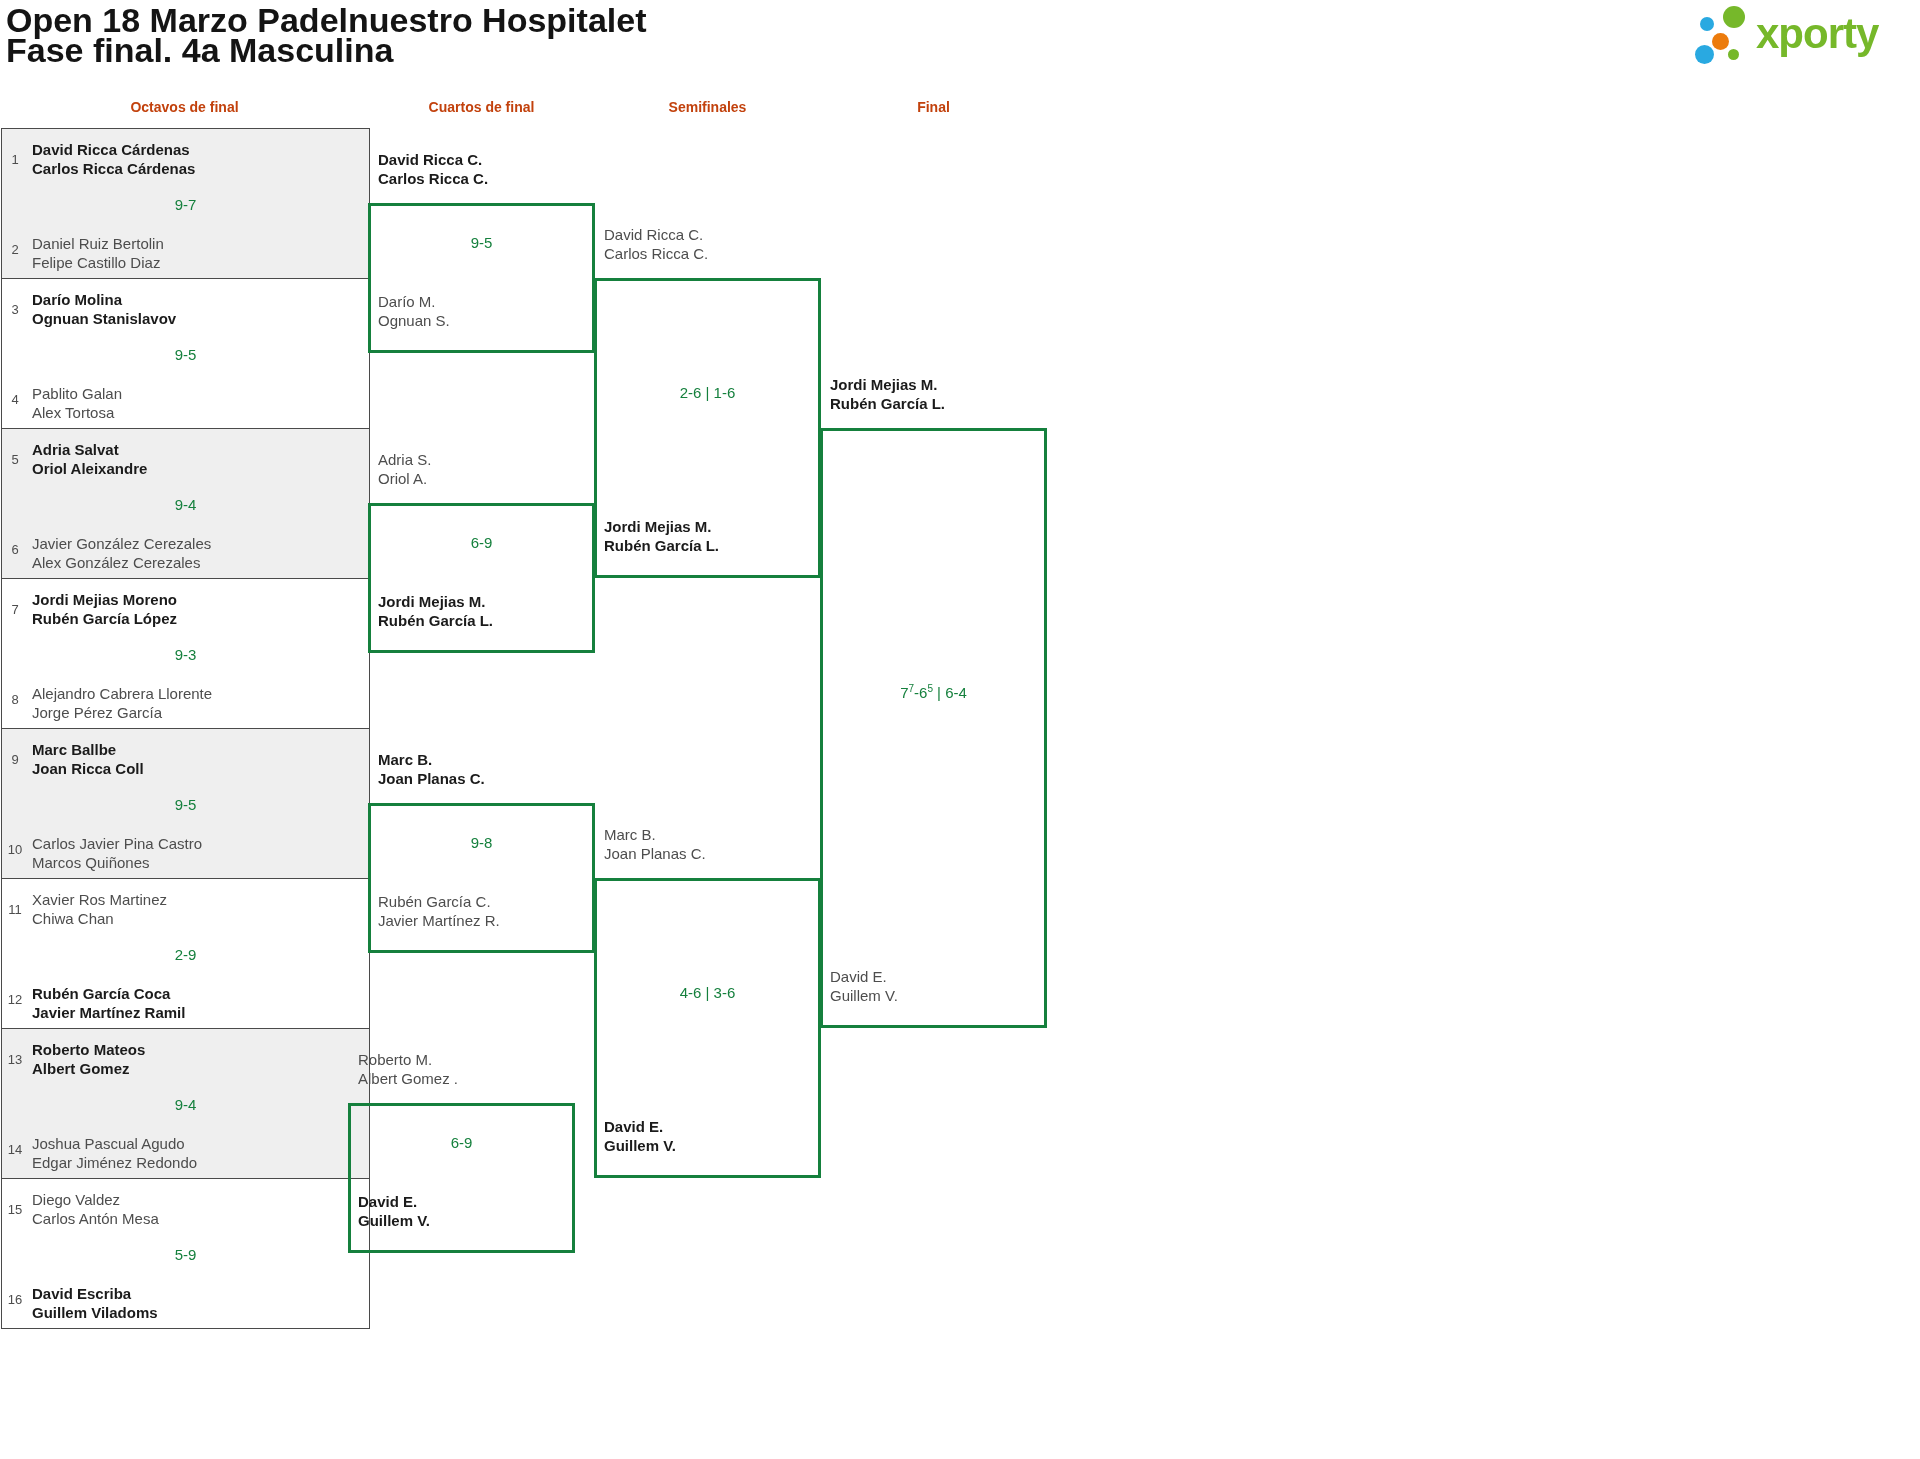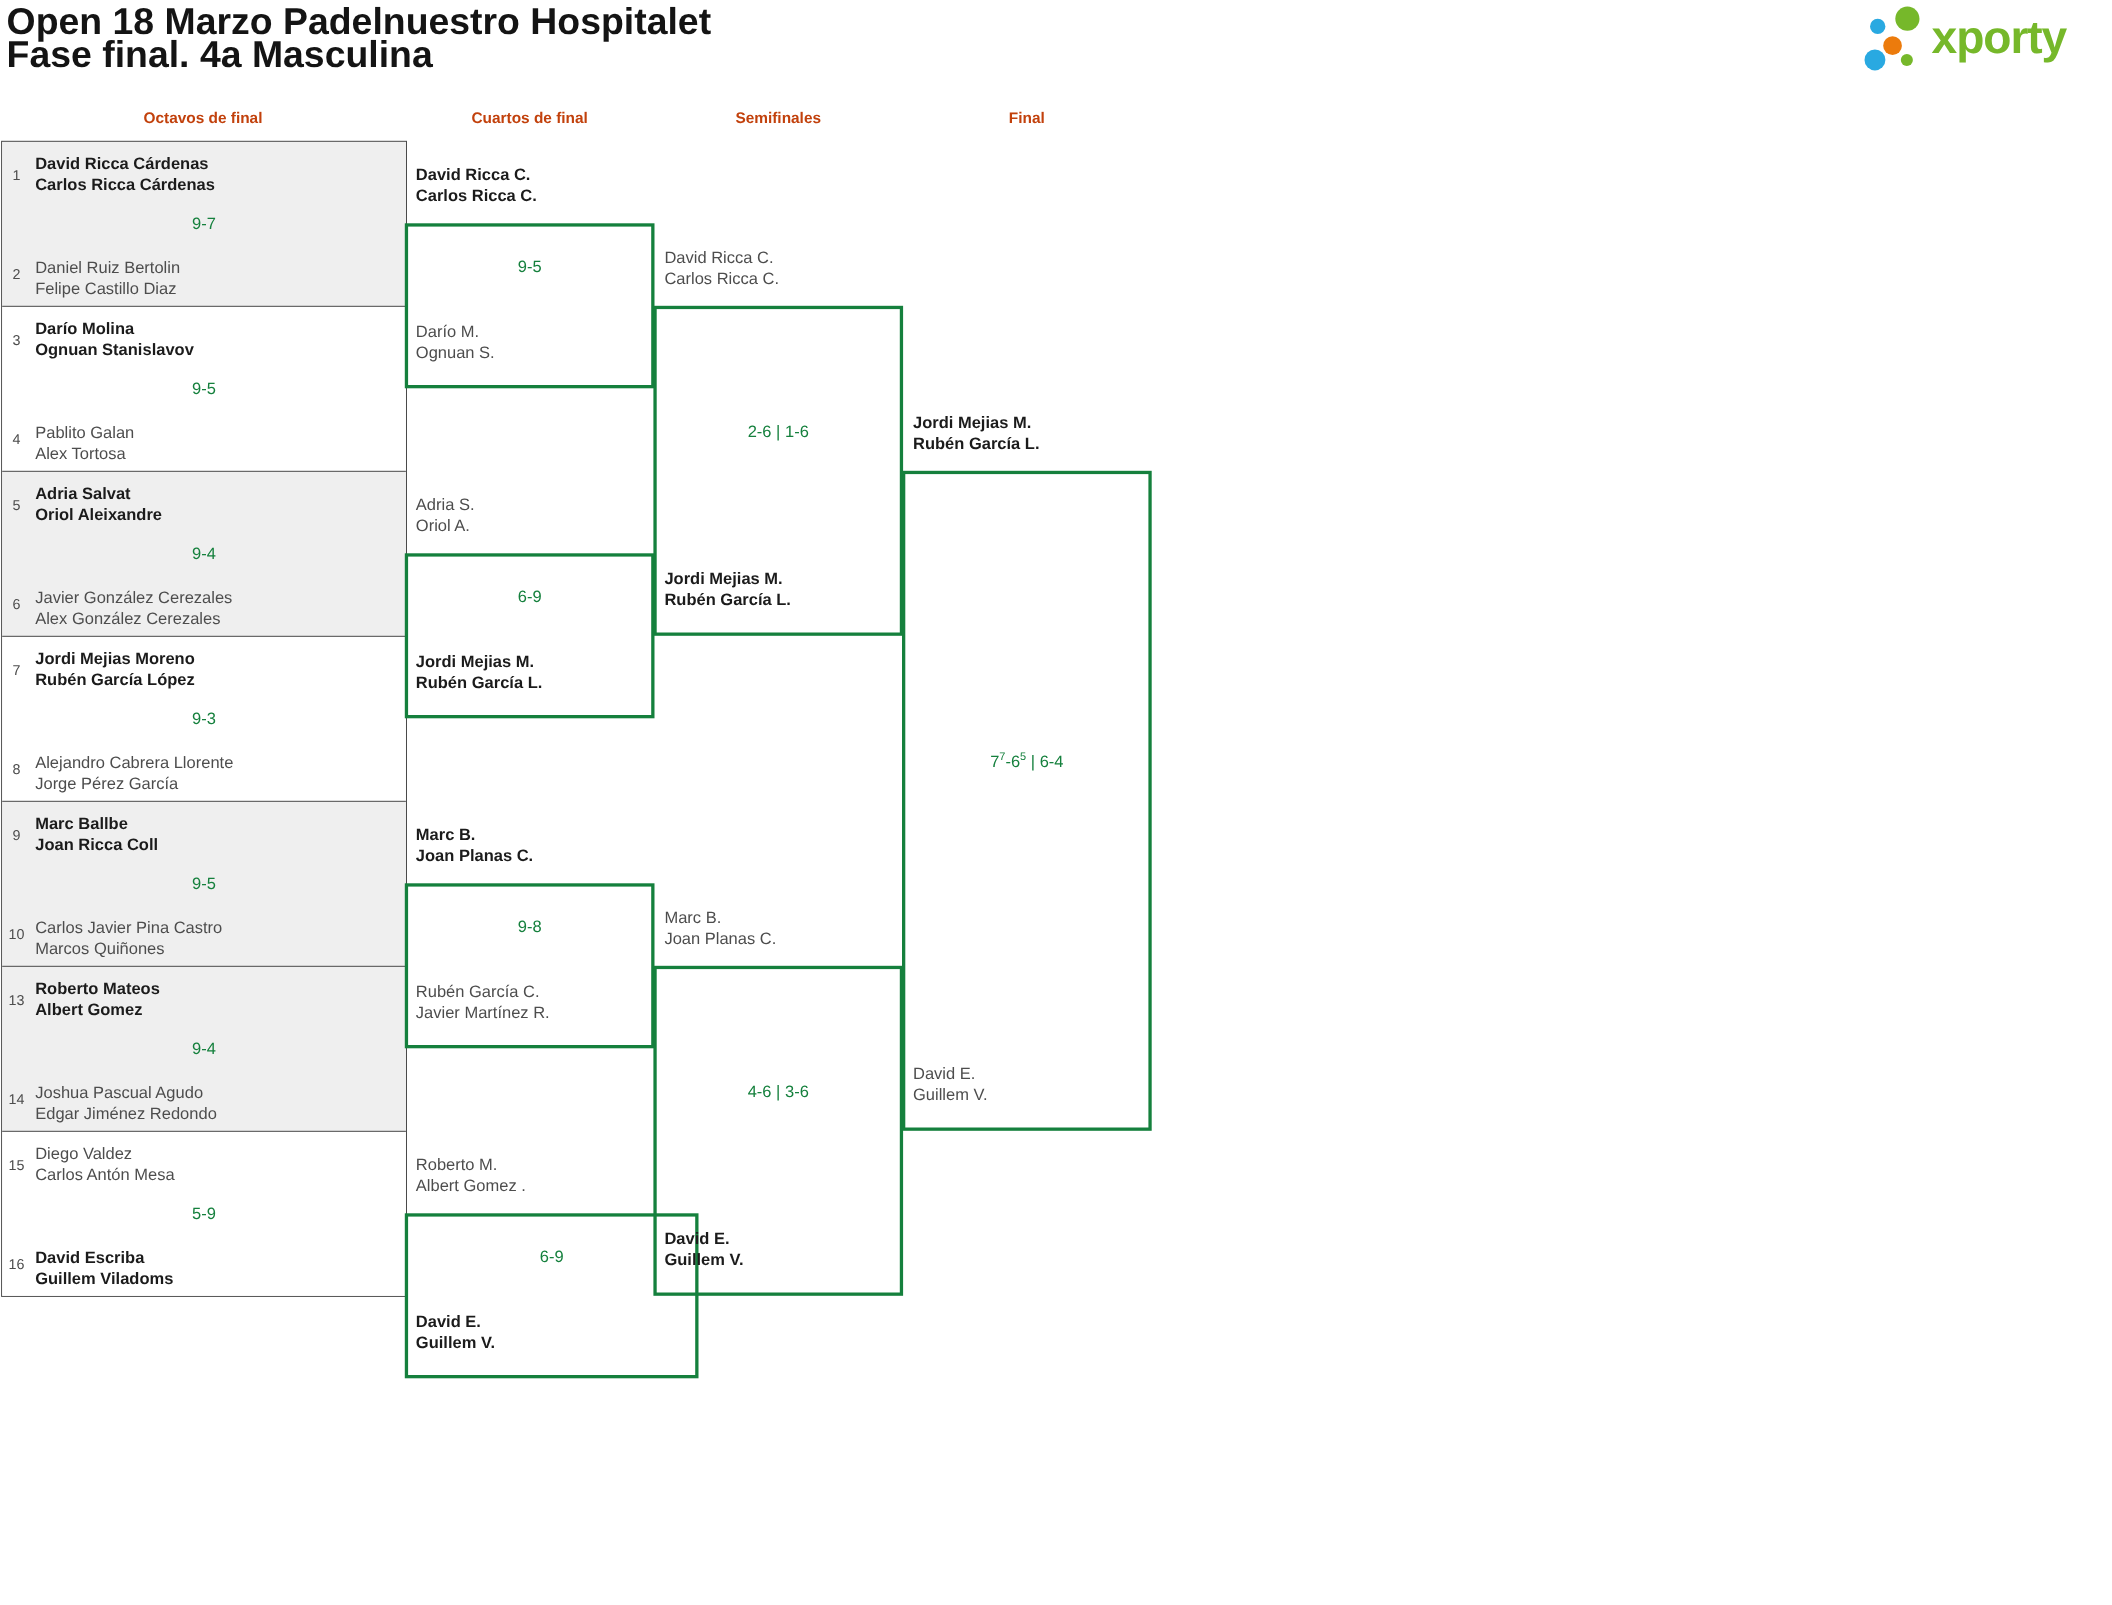--- a/index.html
+++ b/index.html
@@ -143,20 +143,33 @@
         <div>Joan Ricca Coll</div>
       </div>
       <div class="score oct-score">9-5</div>
       <div class="seed seed-bottom">10</div>
       <div class="team loser oct-team-bottom">
         <div>Carlos Javier Pina Castro</div>
         <div>Marcos Quiñones</div>
       </div>
     </div>
 
+    <div class="oct-row">
+      <div class="seed seed-top">11</div>
+      <div class="team loser oct-team-top">
+        <div>Xavier Ros Martinez</div>
+        <div>Chiwa Chan</div>
+      </div>
+      <div class="score oct-score">2-9</div>
+      <div class="seed seed-bottom">12</div>
+      <div class="team winner oct-team-bottom">
+        <div>Rubén García Coca</div>
+        <div>Javier Martínez Ramil</div>
+      </div>
+    </div>
 
     <div class="oct-row shaded">
       <div class="seed seed-top">13</div>
       <div class="team winner oct-team-top">
         <div>Roberto Mateos</div>
         <div>Albert Gomez</div>
       </div>
       <div class="score oct-score">9-4</div>
       <div class="seed seed-bottom">14</div>
       <div class="team loser oct-team-bottom">
@@ -210,21 +223,21 @@
       <div>Marc B.</div>
       <div>Joan Planas C.</div>
     </div>
     <div class="score">9-8</div>
     <div class="team loser label-in">
       <div>Rubén García C.</div>
       <div>Javier Martínez R.</div>
     </div>
   </div>
 
-  <div class="adv-box qf" style="left:368px;top:1103px;width:267px;height:150px;">
+  <div class="adv-box qf" style="left:348px;top:1103px;width:227px;height:150px;">
     <div class="team loser label-above">
       <div>Roberto M.</div>
       <div>Albert Gomez .</div>
     </div>
     <div class="score">6-9</div>
     <div class="team winner label-in">
       <div>David E.</div>
       <div>Guillem V.</div>
     </div>
   </div>

